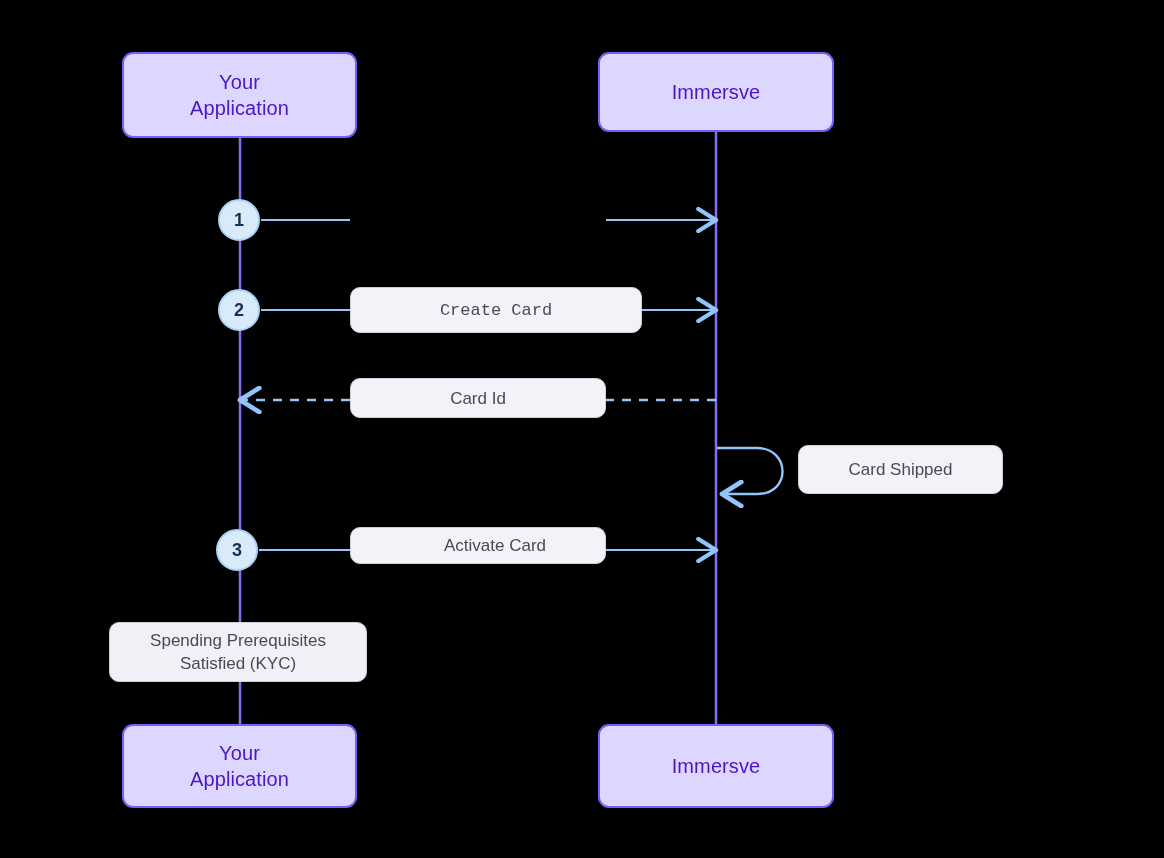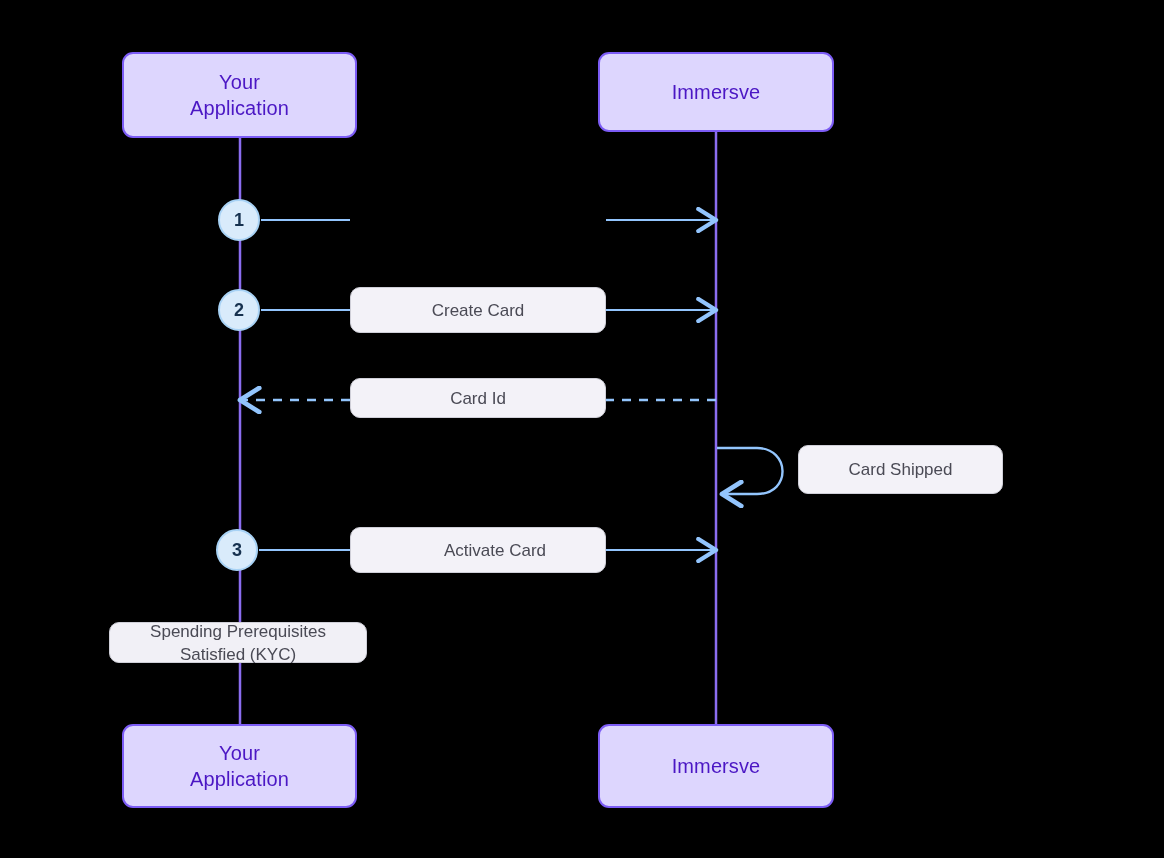--- a/index.html
+++ b/index.html
@@ -134,31 +134,31 @@
 
     <line x1="259" y1="550" x2="350" y2="550" stroke="#93c5fd" stroke-width="2.2"></line>
     <line x1="606" y1="550" x2="716" y2="550" stroke="#93c5fd" stroke-width="2.2" marker-end="url(#arrow-right)"></line>
   </svg>
 
   <div class="actor-box" style="left:122px; top:52px; width:235px; height:86px;">Your
 Application</div>
 
   <div class="actor-box" style="left:598px; top:52px; width:236px; height:80px;">Immersve</div>
 
-  <div class="note-box" style="left:109px; top:622px; width:258px; height:41px;">Spending Prerequisites
+  <div class="note-box" style="left:109px; top:622px; width:258px; height:60px;">Spending Prerequisites
 Satisfied (KYC)</div>
 
 
-  <div class="msg-box" style="left:350px; top:287px; width:256px; height:46px;">Create Card</div>
+  <div class="msg-box" style="left:350px; top:287px; width:292px; height:46px;font-family:Liberation Mono, monospace;">Create Card</div>
 
   <div class="msg-box" style="left:350px; top:378px; width:256px; height:40px;">Card Id</div>
 
   <div class="msg-box" style="left:798px; top:445px; width:205px; height:49px;">Card Shipped</div>
 
-  <div class="msg-box" style="left:350px; top:527px; width:256px; height:46px;padding-left:34px;">Activate Card</div>
+  <div class="msg-box" style="left:350px; top:527px; width:256px; height:37px;padding-left:34px;">Activate Card</div>
 
   <div class="step-bullet" style="left:218px; top:199px;">1</div>
 
   <div class="step-bullet" style="left:218px; top:289px;">2</div>
 
   <div class="step-bullet" style="left:216px; top:529px;">3</div>
 
   <div class="actor-box" style="left:122px; top:724px; width:235px; height:84px;">Your
 Application</div>
 

